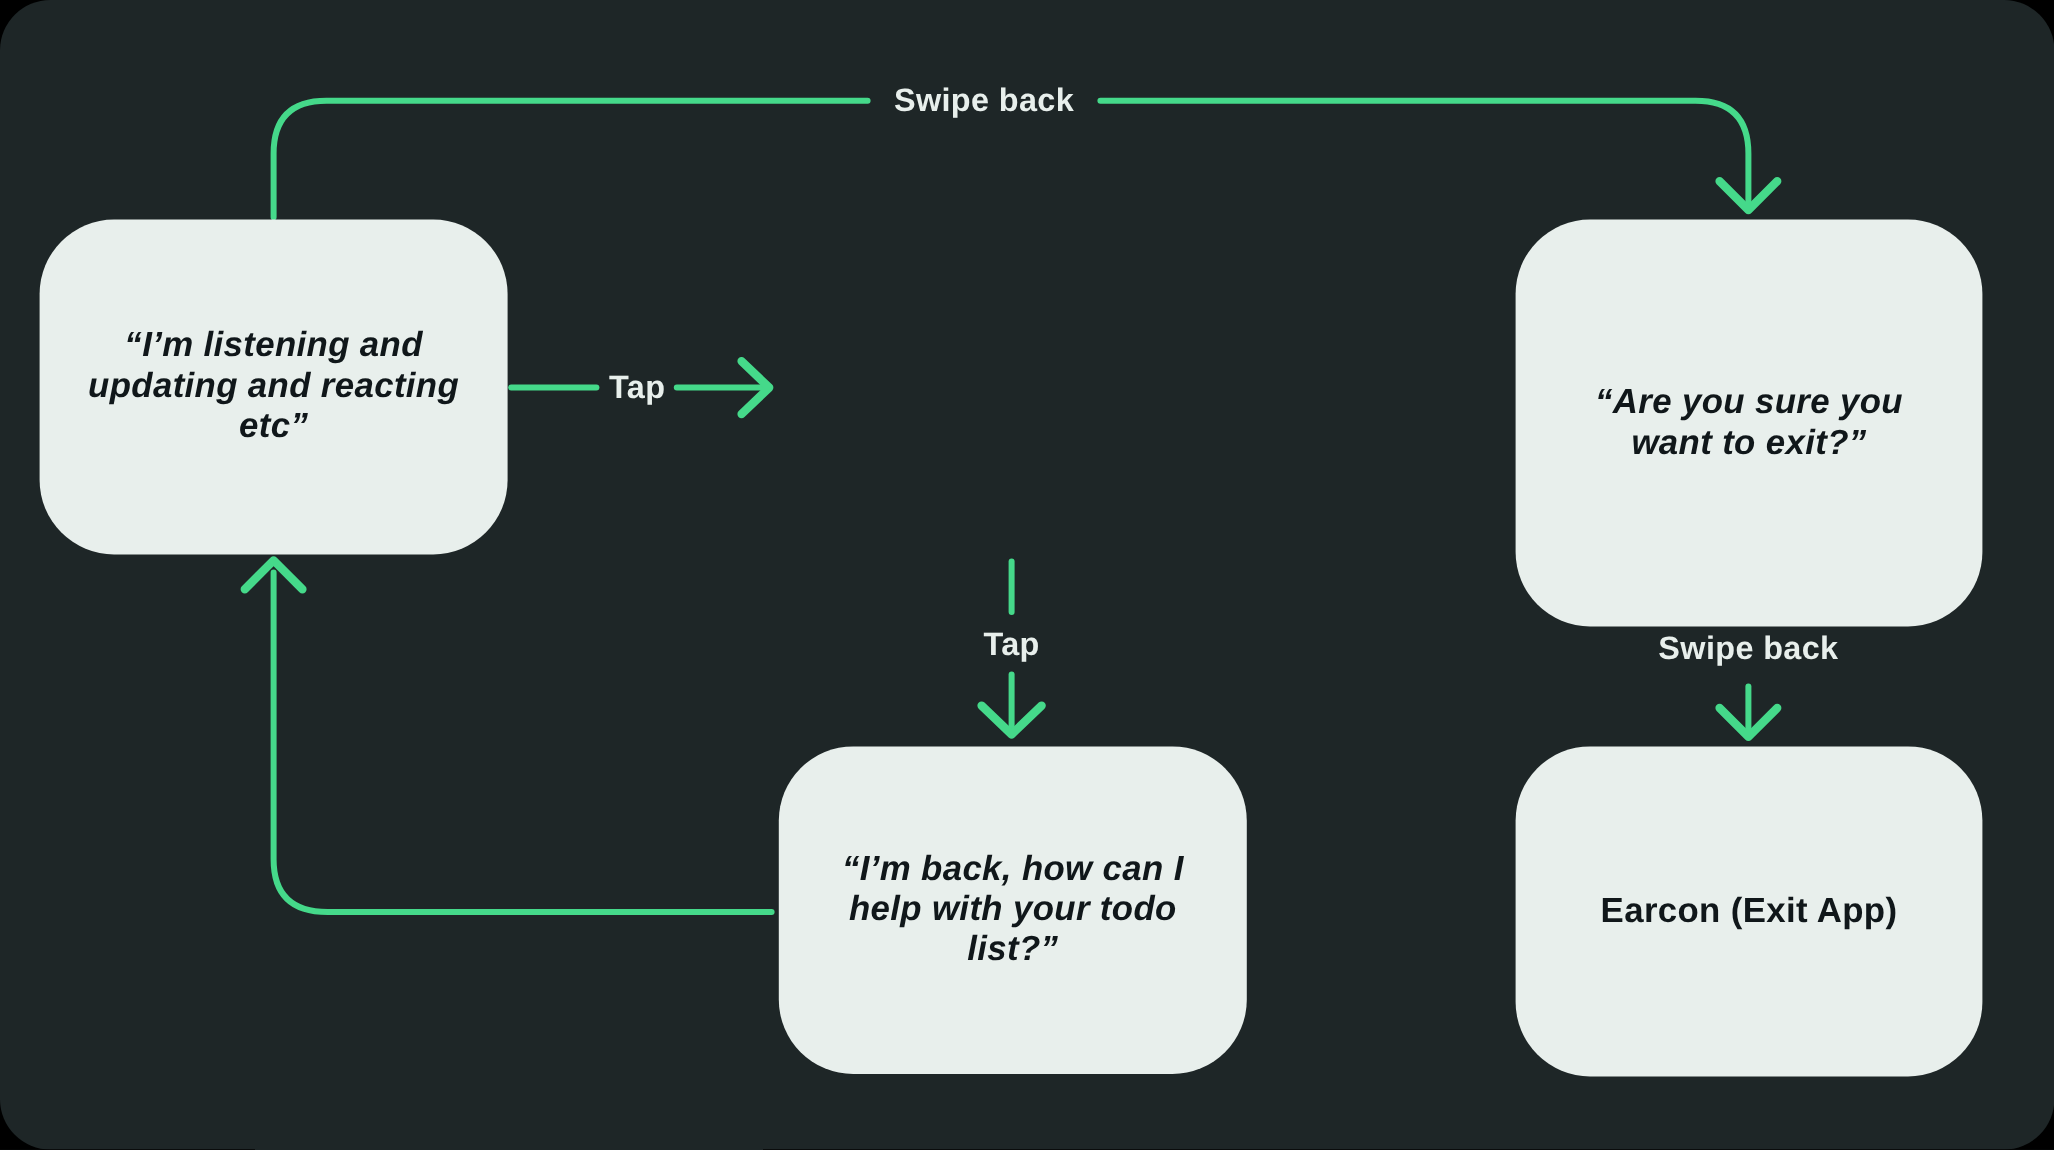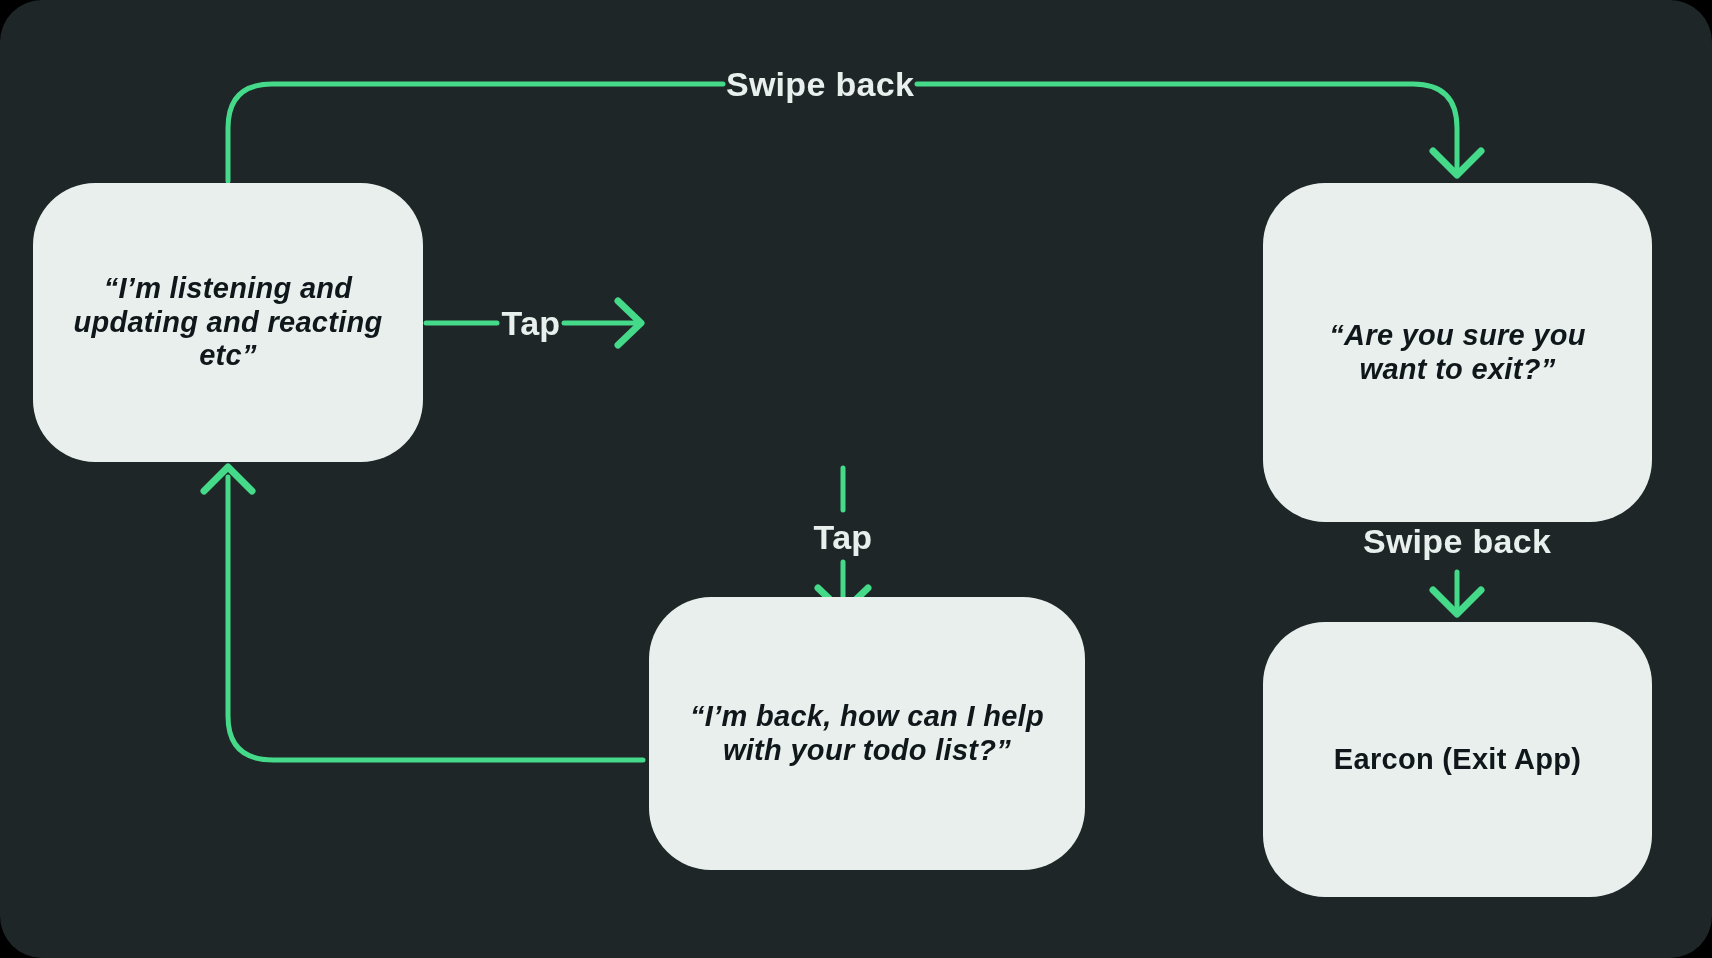--- a/index.html
+++ b/index.html
@@ -35,28 +35,28 @@
     font-size: 29px;
     line-height: 1.17;
     letter-spacing: 0.3px;
     padding: 0 34px;
     box-sizing: border-box;
   }
   .node.plain { font-style: normal; }
   .node-listening { left: 33px;   top: 183px; width: 390px; height: 279px; }
   .node-paused    { left: 648px;  top: 183px; width: 390px; height: 275px; }
   .node-confirm   { left: 1263px; top: 183px; width: 389px; height: 339px; }
-  .node-back      { left: 649px;  top: 597px; width: 436px; height: 273px; }
+  .node-back      { left: 649px;  top: 622px; width: 390px; height: 273px; }
   .node-earcon    { left: 1263px; top: 622px; width: 389px; height: 275px; }
   .edge-label {
     position: absolute;
     transform: translate(-50%, -50%);
     color: var(--edge-label-text, #e8efec);
     font-weight: 700;
-    font-size: 34px;
+    font-size: 27px;
     letter-spacing: 0.3px;
     white-space: nowrap;
   }
   .lbl-swipe-top   { left: 820px;  top: 84px;  }
   .lbl-tap-right   { left: 531px;  top: 323px; }
   .lbl-tap-down    { left: 843px;  top: 537px; }
   .lbl-swipe-right { left: 1457px; top: 541px; }
 </style>
 </head>
 <body>

